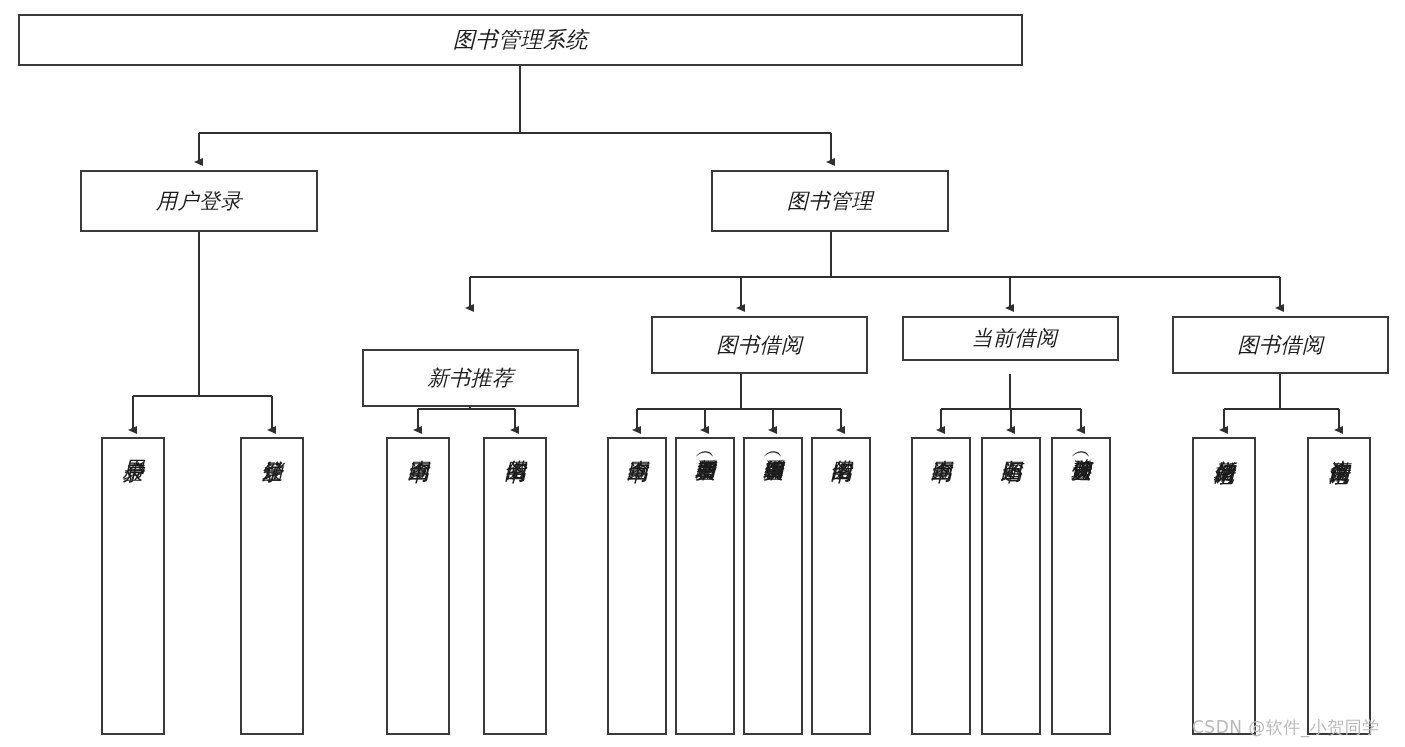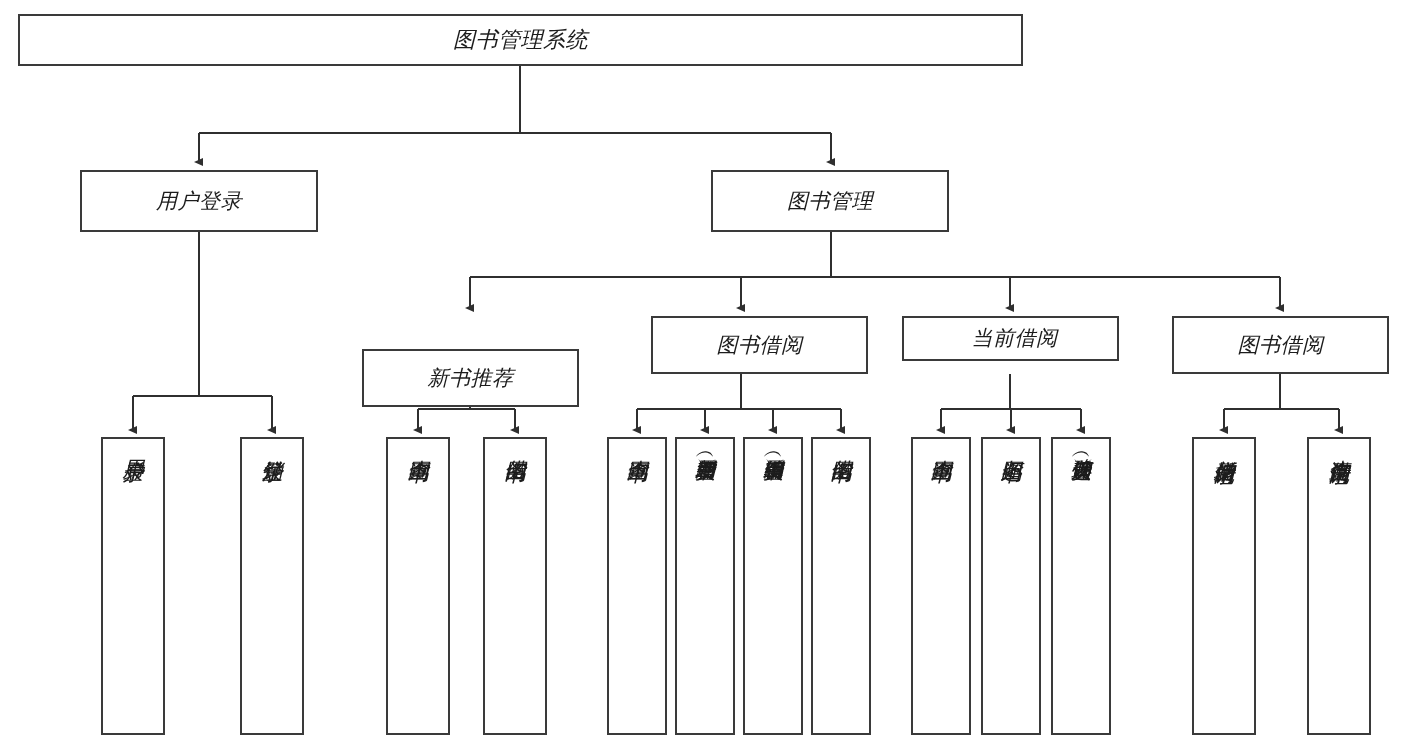--- a/index.html
+++ b/index.html
@@ -189,14 +189,17 @@
   <div class="node v-node narrow" style="left: 1051px; top: 437px; width: 60px; height: 298px;">
     <span class="node-label">确认归还（管理员）</span>
   </div>
   <div class="node v-node" style="left: 1192px; top: 437px; width: 64px; height: 298px;">
     <span class="node-label">新增借阅记录</span>
   </div>
   <div class="node v-node" style="left: 1307px; top: 437px; width: 64px; height: 298px;">
     <span class="node-label">查询借阅记录</span>
   </div>
 
+  <div class="watermark" style="left: 1192px; top: 716px;">
+    <span>CSDN @软件_小贺同学</span>
+  </div>
 
 </div>
 
 </body></html>

